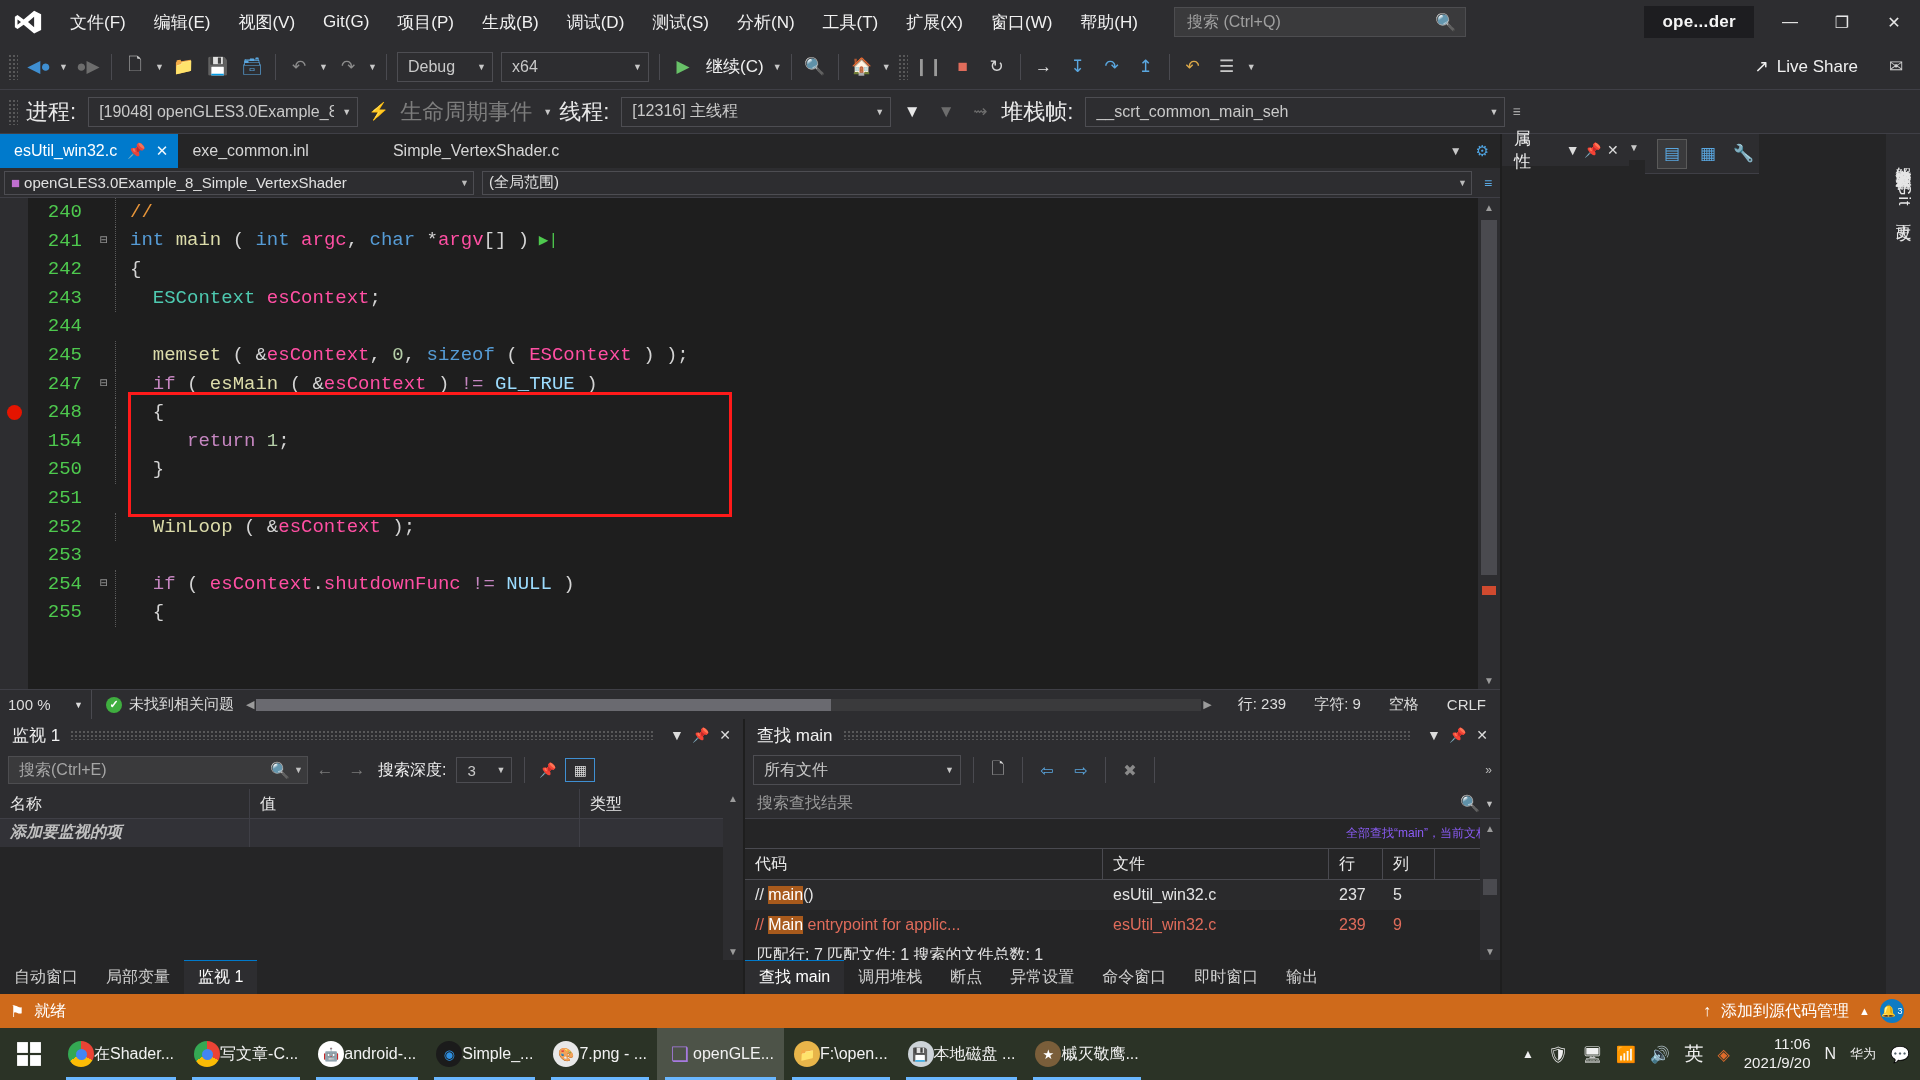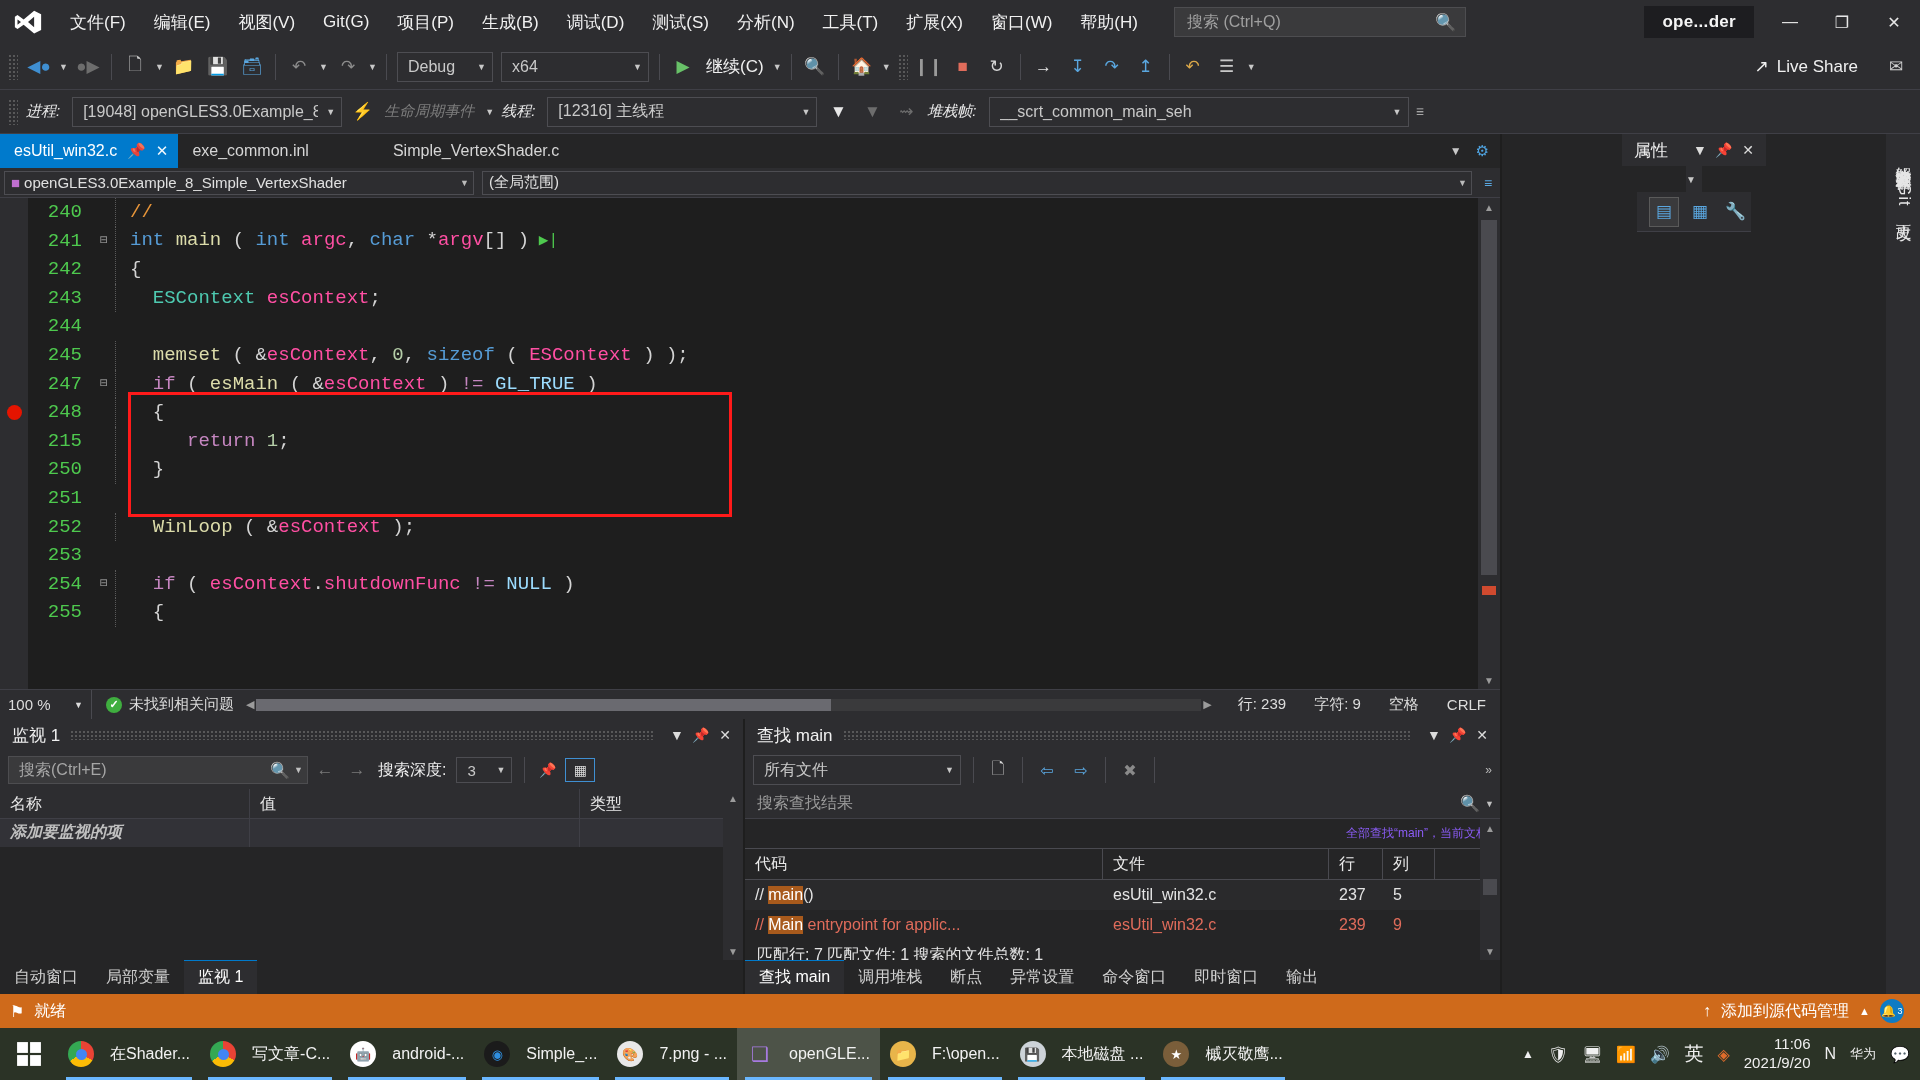--- a/index.html
+++ b/index.html
@@ -64,21 +64,21 @@
   .live-share { margin-left:auto; display:flex; align-items:center; gap:8px;
     font-size:17px; color:#f0f0f0; padding: 0 14px; }
   .feedback { width:48px; display:flex; align-items:center; justify-content:center;
     color:#d0d0d0; font-size:17px; }
 
   
   .ctxbar {
     height: 44px; background: #2d2d30; display: flex; align-items: center;
     flex: 0 0 44px; padding-left: 4px; border-bottom: 1px solid #3f3f46;
   }
-  .ctx-label { font-size: 15px; color: #e8e8e8; margin: 0 8px 0 4px; white-space: nowrap; font-style: italic; }
+  .ctx-label { font-size: 22px; color: #e8e8e8; margin: 0 8px 0 4px; white-space: nowrap; }
   .ctx-label.dim { color: #7d7d7d; }
 
   
   .main { flex: 1; display: flex; min-height: 0; background:#252526; }
   .left-col { flex: 1; display: flex; flex-direction: column; min-width: 0; }
 
   
   .tabstrip { height: 34px; background: #252526; display: flex; align-items: stretch;
     flex: 0 0 34px; position: relative; }
   .tab { display:flex; align-items:center; padding: 0 10px 0 14px; font-size:16px;
@@ -185,21 +185,21 @@
   .hl { background:#a85a1c; color:#fff; padding: 1px 0; }
   .fr-foot { font-size:16px; color:#e4e4e4; padding: 5px 12px; background:#252526; }
   .vscroll { position:absolute; right:0; top:0; bottom:0; width:20px; background:#2d2d30; }
   .vscroll .vu,.vscroll .vd{position:absolute;left:0;right:0;height:18px;display:flex;
     align-items:center;justify-content:center;color:#9b9b9b;font-size:10px;}
   .vscroll .vu{top:0;} .vscroll .vd{bottom:0;}
   .vscroll .vt{position:absolute;left:3px;right:3px;top:60px;height:16px;background:#4a4a4f;}
 
   
   .right-dock { flex: 0 0 420px; display:flex; background:#252526; border-left:2px solid #1e1e1e; }
-  .props-panel { flex:1; display:flex; flex-direction:column; min-width:0;align-items:center; }
+  .props-panel { flex:1; display:flex; flex-direction:row; min-width:0; }
   .props-toolbar { height: 40px; background:#2d2d30; display:flex; align-items:center;
     flex:0 0 40px; gap: 6px; padding-left: 12px; border-bottom:1px solid #3f3f46; }
   .pt-btn { width:30px;height:30px;display:flex;align-items:center;justify-content:center;
     color:#cfcfcf; font-size:17px; }
   .pt-btn.sel { border:1px solid #5a5a5a; background:#3a3a3c; }
   .props-body { flex:1; background:#252526; }
   .props-sub { height: 26px; display:flex; align-items:center; justify-content:flex-end;
     padding-right:6px; background:#2d2d30; color:#c8c8c8; font-size:10px; }
   .vert-tabs { flex: 0 0 34px; background:#2d2d30; display:flex; flex-direction:column;
     align-items:center; padding-top:10px; }
@@ -212,21 +212,21 @@
   .vss-left { display:flex; align-items:center; gap:10px; }
   .vss-right { margin-left:auto; display:flex; align-items:center; gap:10px; padding-right: 6px;}
   .vss-badge { width:24px;height:24px;border-radius:50%;background:#0f7bc4;color:#fff;
     display:flex;align-items:center;justify-content:center;font-size:12px; }
 
   
   .taskbar { height: 52px; flex:0 0 52px; background:#2b3326; display:flex; align-items:center;
     position:relative; }
   .start { width: 58px; height:100%; display:flex; align-items:center; justify-content:center; }
   .start svg { width:26px; height:26px; }
-  .tb-app { height: 100%; display:flex; align-items:center; gap:16px; padding: 0 10px;
+  .tb-app { height: 100%; display:flex; align-items:center; gap:0; padding: 0 10px;
     font-size:16px; color:#f2f2f2; position:relative; max-width: 160px; }
   .tb-app.active { background: rgba(255,255,255,.16); }
   .tb-app .underline { position:absolute; left:8px; right:8px; bottom:0; height:3px;
     background:#6ab7ff; }
   .tb-app .lbl { white-space:nowrap; overflow:hidden; text-overflow:ellipsis; }
   .app-ic { width:26px; height:26px; flex:0 0 26px; display:flex; align-items:center;
     justify-content:center; border-radius:50%; font-size:13px; }
   .tray { margin-left:auto; display:flex; align-items:center; gap: 14px; padding-right: 10px;
     color:#f0f0f0; font-size:16px; }
   .clock { text-align:right; line-height:1.25; font-size:15px; }
@@ -388,21 +388,21 @@
       </div>
       <div class="code-area" id="codeArea">
           <div class="code-line"><span class="lnum">240</span><span class="fold"></span><span class="ctext vline"><span class="cm">//</span></span></div>
           <div class="code-line"><span class="lnum">241</span><span class="fold">⊟</span><span class="ctext vline"><span class="k">int</span><span class="pl"> </span><span class="fn">main</span><span class="pl"> ( </span><span class="k">int</span><span class="pl"> </span><span class="id">argc</span><span class="pl">, </span><span class="k">char</span><span class="pl"> *</span><span class="id">argv</span><span class="pl">[] )</span><span class="play-marker"> ▶|</span></span></div>
           <div class="code-line"><span class="lnum">242</span><span class="fold"></span><span class="ctext vline"><span class="pl">{</span></span></div>
           <div class="code-line"><span class="lnum">243</span><span class="fold"></span><span class="ctext vline"><span class="ty">  ESContext</span><span class="pl"> </span><span class="id">esContext</span><span class="pl">;</span></span></div>
           <div class="code-line"><span class="lnum">244</span><span class="fold"></span><span class="ctext vline"></span></div>
           <div class="code-line"><span class="lnum">245</span><span class="fold"></span><span class="ctext vline"><span class="fn">  memset</span><span class="pl"> ( &amp;</span><span class="id">esContext</span><span class="pl">, </span><span class="num">0</span><span class="pl">, </span><span class="k">sizeof</span><span class="pl"> ( </span><span class="id">ESContext</span><span class="pl"> ) );</span></span></div>
           <div class="code-line"><span class="lnum">247</span><span class="fold">⊟</span><span class="ctext vline"><span class="kp">  if</span><span class="pl"> ( </span><span class="fn">esMain</span><span class="pl"> ( &amp;</span><span class="id">esContext</span><span class="pl"> ) </span><span class="kp">!=</span><span class="pl"> </span><span class="mac">GL_TRUE</span><span class="pl"> )</span></span></div>
           <div class="code-line"><span class="lnum">248</span><span class="fold"></span><span class="ctext vline"><span class="pl">  {</span></span></div>
-          <div class="code-line"><span class="lnum">215</span><span class="fold"></span><span class="ctext vline"><span class="kp">     return</span><span class="pl"> </span><span class="num">1</span><span class="pl">;</span></span></div>
+          <div class="code-line"><span class="lnum">154</span><span class="fold"></span><span class="ctext vline"><span class="kp">     return</span><span class="pl"> </span><span class="num">1</span><span class="pl">;</span></span></div>
           <div class="code-line"><span class="lnum">250</span><span class="fold"></span><span class="ctext vline"><span class="pl">  }</span></span></div>
           <div class="code-line"><span class="lnum">251</span><span class="fold"></span><span class="ctext vline"></span></div>
           <div class="code-line"><span class="lnum">252</span><span class="fold"></span><span class="ctext vline"><span class="fn">  WinLoop</span><span class="pl"> ( &amp;</span><span class="id">esContext</span><span class="pl"> );</span></span></div>
           <div class="code-line"><span class="lnum">253</span><span class="fold"></span><span class="ctext vline"></span></div>
           <div class="code-line"><span class="lnum">254</span><span class="fold">⊟</span><span class="ctext vline"><span class="kp">  if</span><span class="pl"> ( </span><span class="id">esContext</span><span class="pl">.</span><span class="id">shutdownFunc</span><span class="pl"> </span><span class="kp">!=</span><span class="pl"> </span><span class="mac">NULL</span><span class="pl"> )</span></span></div>
           <div class="code-line"><span class="lnum">255</span><span class="fold"></span><span class="ctext vline"><span class="pl">  {</span></span></div>
           <div class="red-box" style="border-color: rgb(255, 26, 26); left: 100px; top: 194.2px; width: 604px; height: 124.4px;"></div>
         </div>
       <div class="ed-scroll">
         <div class="sv-up">▲</div>

